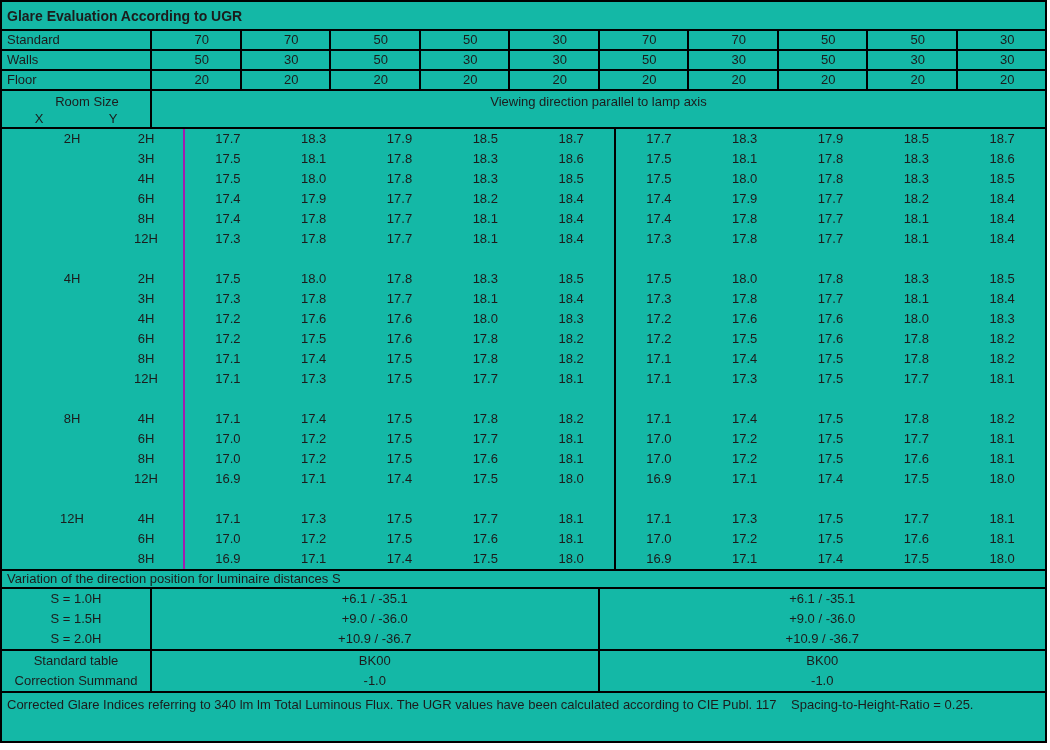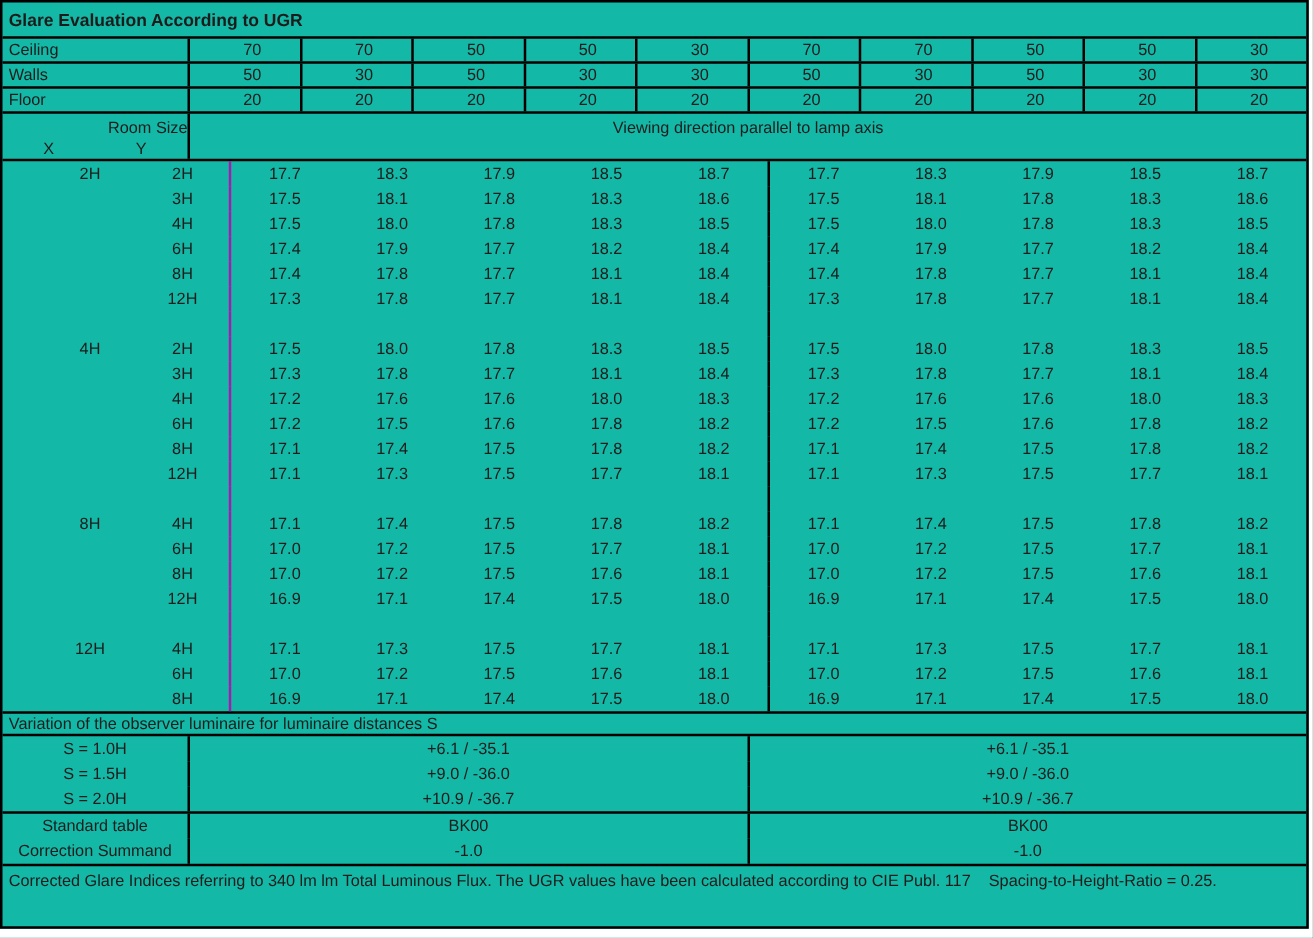--- a/index.html
+++ b/index.html
@@ -48,21 +48,21 @@
   .header-row {
     height: 38px;
     border-bottom: 2px solid #000;
     display: flex;
     font-size: 13px;
   }
   .header-row .corner {
     width: 150px;
     border-right: 2px solid #000;
   }
-  .corner .rs { text-align: right; padding-top: 3px; margin-left: 22px; }
+  .corner .rs { text-align: center; padding-top: 3px; margin-left: 22px; }
   .corner .xy { display: flex; padding-top: 2px; }
   .corner .xy span { width: 74px; text-align: center; }
   .header-row .half {
     flex: 1;
     text-align: center;
     padding-top: 3px;
   }
   .header-row .half.first { border-right: 2px solid #000; }
   .data-area {
     height: 442px;
@@ -116,21 +116,21 @@
 </style>
 </head>
 <body>
 
 <div class="tbl">
 
   <div class="title-row">Glare Evaluation According to UGR</div>
 
   <div id="surface-rows">
       <div class="surface-row">
-        <div class="s-lbl">Ceiling</div>
+        <div class="s-lbl">Standard</div>
         <div class="s-cell">70</div>
         <div class="s-cell">70</div>
         <div class="s-cell">50</div>
         <div class="s-cell">50</div>
         <div class="s-cell">30</div>
         <div class="s-cell">70</div>
         <div class="s-cell">70</div>
         <div class="s-cell">50</div>
         <div class="s-cell">50</div>
         <div class="s-cell">30</div>
@@ -610,21 +610,21 @@
         <div class="half-vals">
           <span>16.9</span>
           <span>17.1</span>
           <span>17.4</span>
           <span>17.5</span>
           <span>18.0</span>
         </div>
       </div>
     </div>
 
-  <div class="variation-row">Variation of the observer luminaire for luminaire distances S</div>
+  <div class="variation-row">Variation of the direction position for luminaire distances S</div>
 
   <div class="s-block" id="s-rows">
       <div class="span-row">
         <div class="sp-lbl">S = 1.0H</div>
         <div class="sp-half first">+6.1 / -35.1</div>
         <div class="sp-half">+6.1 / -35.1</div>
       </div>
       <div class="span-row">
         <div class="sp-lbl">S = 1.5H</div>
         <div class="sp-half first">+9.0 / -36.0</div>

